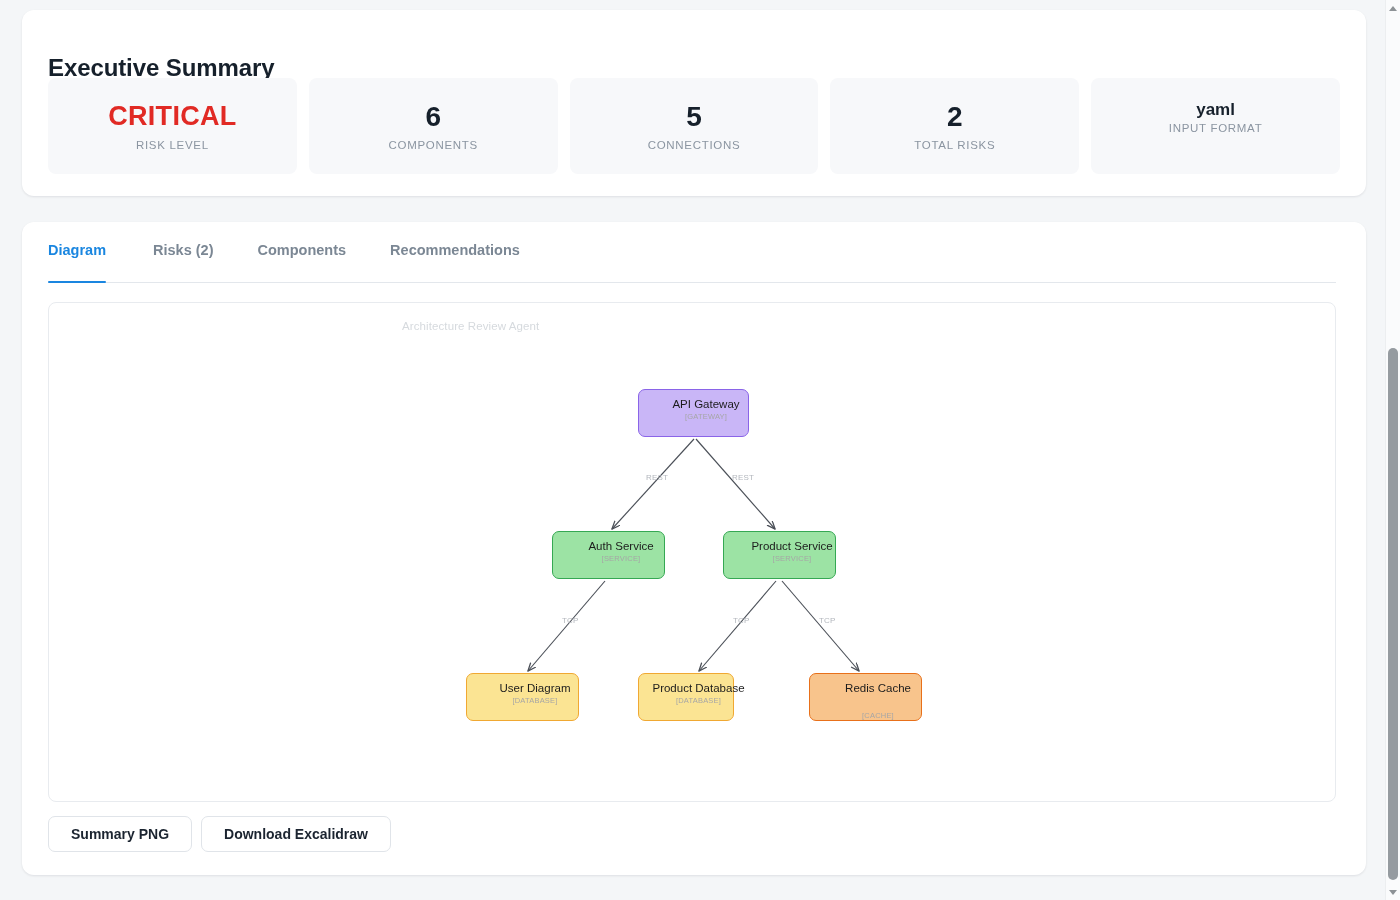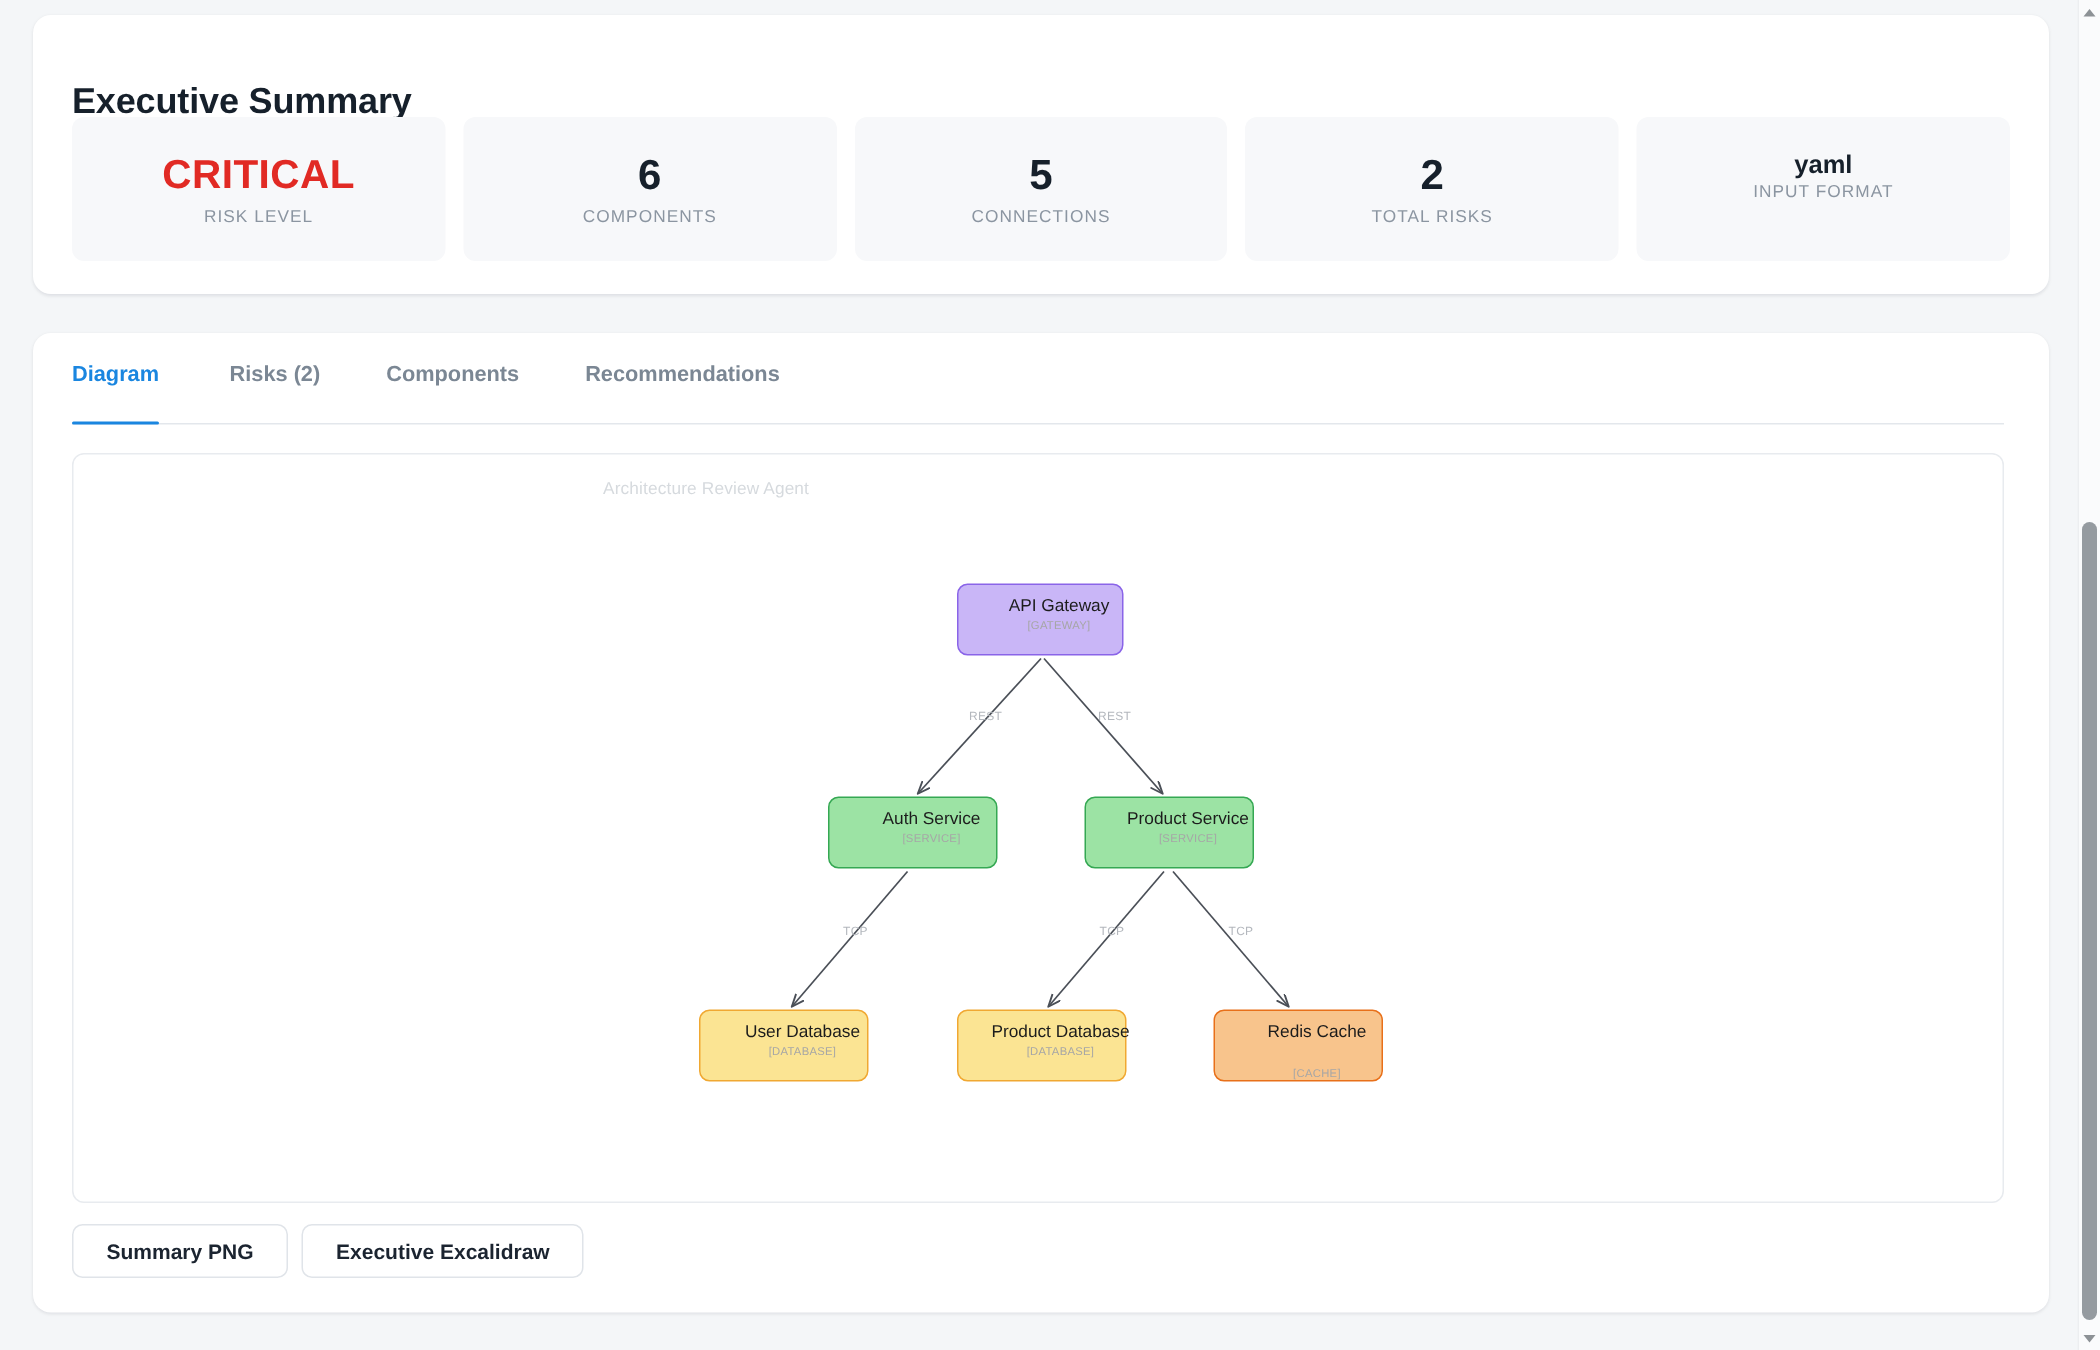--- a/index.html
+++ b/index.html
@@ -351,44 +351,44 @@
           </div>
           <div class="node-box" style="left: 503px; top: 228px; width: 113px; height: 48px; background: rgb(156, 227, 164); border-color: rgb(53, 168, 83);">
             <div class="node-label">Auth Service</div>
             <div class="node-type">[SERVICE]</div>
           </div>
           <div class="node-box" style="left: 674px; top: 228px; width: 113px; height: 48px; background: rgb(156, 227, 164); border-color: rgb(53, 168, 83);">
             <div class="node-label">Product Service</div>
             <div class="node-type">[SERVICE]</div>
           </div>
           <div class="node-box" style="left: 417px; top: 370px; width: 113px; height: 48px; background: rgb(251, 228, 147); border-color: rgb(240, 168, 50);">
-            <div class="node-label">User Database</div>
+            <div class="node-label">User Diagram</div>
             <div class="node-type">[DATABASE]</div>
           </div>
-          <div class="node-box" style="left: 589px; top: 370px; width: 113px; height: 48px; background: rgb(251, 228, 147); border-color: rgb(240, 168, 50);">
+          <div class="node-box" style="left: 589px; top: 370px; width: 96px; height: 48px; background: rgb(251, 228, 147); border-color: rgb(240, 168, 50);">
             <div class="node-label">Product Database</div>
             <div class="node-type">[DATABASE]</div>
           </div>
           <div class="node-box" style="left: 760px; top: 370px; width: 113px; height: 48px; background: rgb(248, 196, 140); border-color: rgb(232, 112, 26); justify-content: space-between;">
             <div class="node-label">Redis Cache</div>
             <div class="node-type">[CACHE]</div>
           </div>
         </div>
       <div id="edge-label-layer">
           <div class="edge-label" style="left: 597px; top: 170px;">REST</div>
           <div class="edge-label" style="left: 683px; top: 170px;">REST</div>
           <div class="edge-label" style="left: 513px; top: 313px;">TCP</div>
           <div class="edge-label" style="left: 684px; top: 313px;">TCP</div>
           <div class="edge-label" style="left: 770px; top: 313px;">TCP</div>
         </div>
     </div>
 
     <div class="actions" id="actions">
         <button class="action-btn">Summary PNG</button>
-        <button class="action-btn">Executive Excalidraw</button>
+        <button class="action-btn">Download Excalidraw</button>
       </div>
   </section>
 
   <div id="scrollbar">
     <div class="sb-arrow up">
         <i></i>
       </div>
     <div id="sb-thumb"></div>
     <div class="sb-arrow down">
         <i></i>

